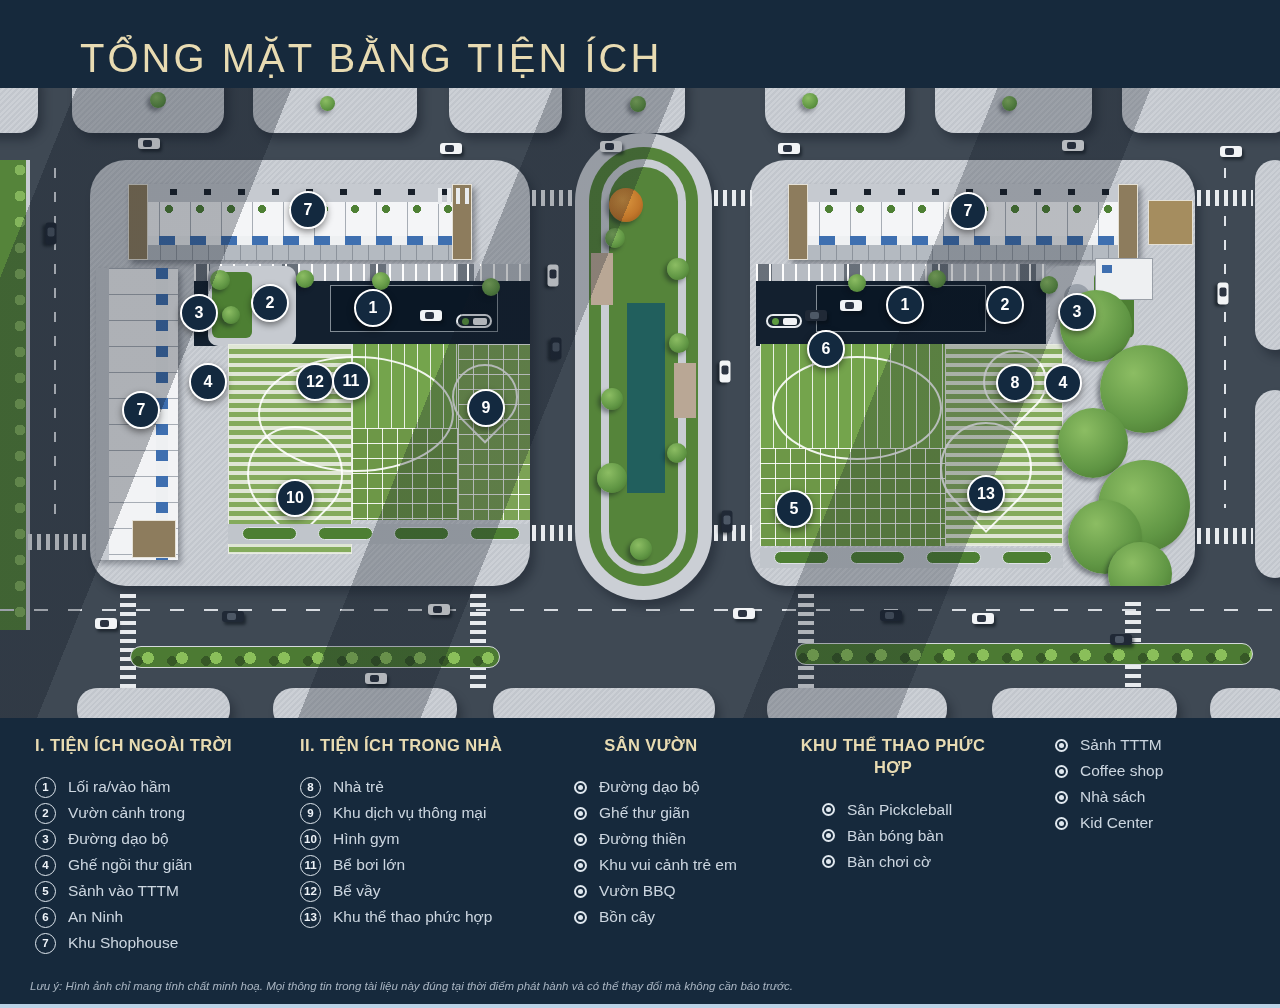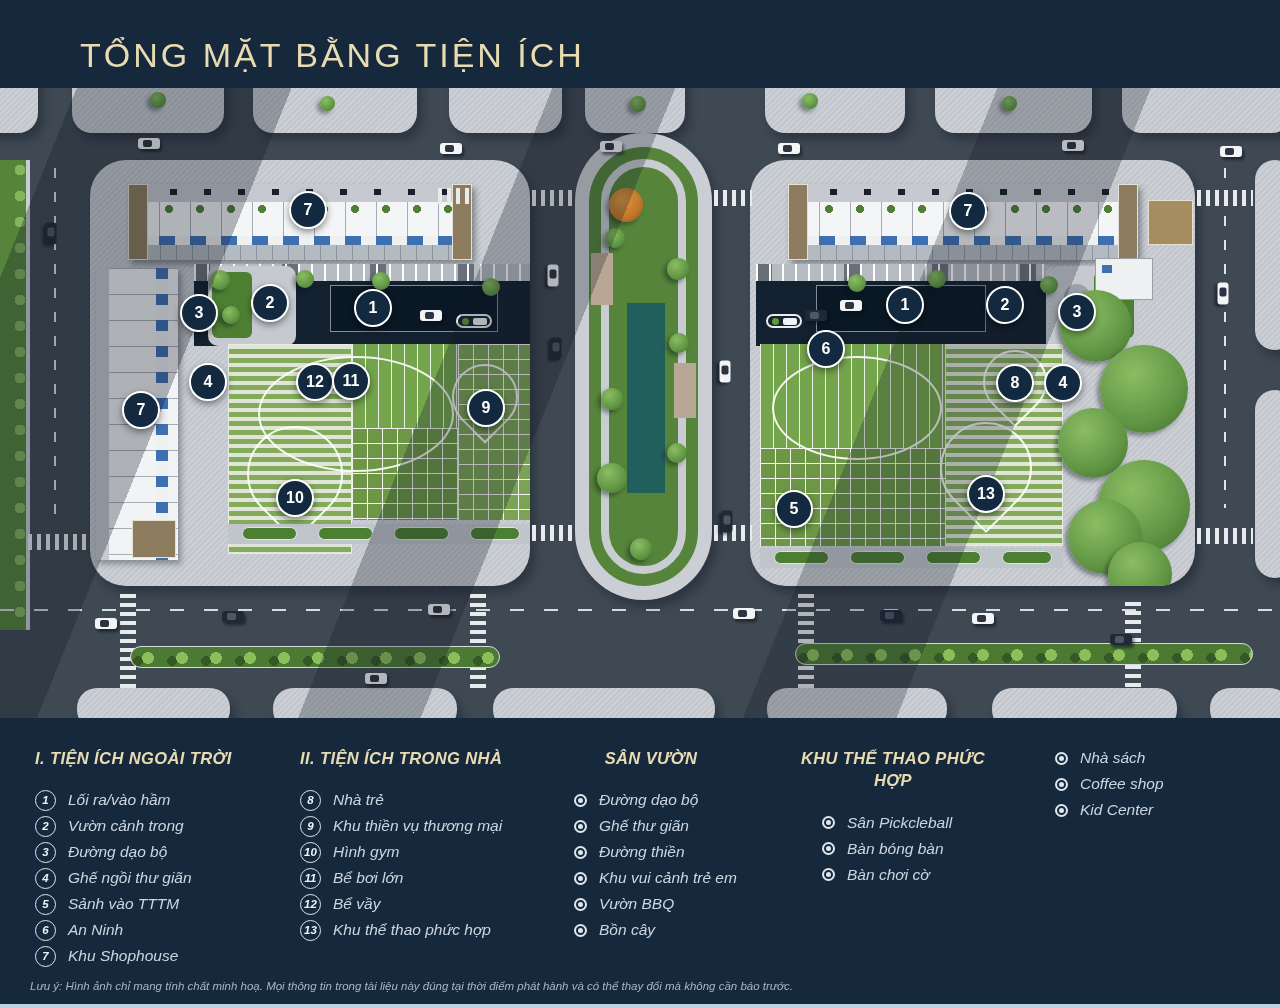--- a/index.html
+++ b/index.html
@@ -5,21 +5,21 @@
   :root{
     --background:#16293c; --gold:#e8dbb2; --text:#ccd6e0;
     --marker-fill:#13293f; --marker-border:#ffffff;
     --road:#3f4954; --block:#c9cdd3; --lawn:#74a44c; --pond:#215f5d;
   }
   *{box-sizing:border-box; margin:0; padding:0;}
   html,body{width:1280px;height:1008px;overflow:hidden;}
   body{background:var(--background); font-family:"Liberation Sans","DejaVu Sans",sans-serif; position:relative;}
 
   
-  .page-title{position:absolute;left:80px;top:36px;font-size:34px;font-weight:400;
+  .page-title{position:absolute;left:80px;top:36px;font-size:40px;font-weight:400;
     letter-spacing:3px;color:var(--gold);}
 
   
   #map{position:absolute;left:0;top:88px;width:1280px;height:630px;background:var(--road);overflow:hidden;}
   .blockc{position:absolute;background:var(--block);
     background-image:repeating-linear-gradient(135deg,rgba(255,255,255,.06) 0 2px,rgba(80,90,104,.06) 2px 4px);
     box-shadow:5px 7px 10px rgba(12,18,28,.35);}
   .tb{top:-24px;height:69px;border-radius:20px;}
   .bb{top:600px;height:42px;border-radius:20px;}
   .superblock{border-radius:36px;overflow:hidden;}
@@ -110,21 +110,21 @@
   #shadowlayer{position:absolute;inset:0;z-index:5;pointer-events:none;
     background:linear-gradient(112deg,rgba(16,24,36,0) 0 5%,rgba(16,24,36,.30) 5% 19%,rgba(16,24,36,0) 19% 36%,
       rgba(16,24,36,.28) 36% 44%,rgba(16,24,36,0) 44% 65%,rgba(16,24,36,.26) 65% 75%,rgba(16,24,36,0) 75%);}
   #markers{position:absolute;inset:0;z-index:10;}
   .marker{position:absolute;width:38px;height:38px;border-radius:50%;background:var(--marker-fill);
     border:2.5px solid var(--marker-border);color:#fff;font-weight:bold;font-size:16px;
     display:flex;align-items:center;justify-content:center;box-shadow:0 3px 7px rgba(0,0,0,.45);}
 
   
   #legend{position:absolute;left:0;top:718px;width:1280px;height:272px;background:var(--background);}
-  .leg-col{position:absolute;top:27px;font-style:italic;}
+  .leg-col{position:absolute;top:14px;}
   .leg-header{font-size:16.5px;font-weight:bold;letter-spacing:.4px;color:var(--gold);
     margin:2px 0 18px;line-height:1.35;}
   .leg-col.center .leg-header{text-align:center;}
   .leg-item{display:flex;align-items:center;gap:12px;height:26px;color:var(--text);font-size:15.5px;}
   .badge{flex:0 0 auto;width:21px;height:21px;border:1.5px solid #dfe7ee;border-radius:50%;
     display:flex;align-items:center;justify-content:center;font-size:11.5px;font-weight:bold;color:#eef3f8;}
   .bullet{flex:0 0 auto;width:13px;height:13px;border:2px solid #dfe7ee;border-radius:50%;position:relative;}
   .bullet::after{content:'';position:absolute;left:50%;top:50%;width:5px;height:5px;margin:-2.5px 0 0 -2.5px;
     border-radius:50%;background:#dfe7ee;}
 
@@ -386,21 +386,21 @@
   </div>
   <div class="leg-col" style="left:300px;width:260px;">
     <h3 class="leg-header">II. TIỆN ÍCH TRONG NHÀ</h3>
     <div class="leg-list">
         <div class="leg-item">
           <span class="badge">8</span>
           <span class="leg-label">Nhà trẻ</span>
         </div>
         <div class="leg-item">
           <span class="badge">9</span>
-          <span class="leg-label">Khu thiền vụ thương mại</span>
+          <span class="leg-label">Khu dịch vụ thông mại</span>
         </div>
         <div class="leg-item">
           <span class="badge">10</span>
           <span class="leg-label">Hình gym</span>
         </div>
         <div class="leg-item">
           <span class="badge">11</span>
           <span class="leg-label">Bể bơi lớn</span>
         </div>
         <div class="leg-item">
@@ -456,25 +456,29 @@
         <div class="leg-item">
           <span class="bullet"></span>
           <span class="leg-label">Bàn chơi cờ</span>
         </div>
       </div>
   </div>
   <div class="leg-col center" style="left:1015px;width:255px;">
     <div class="leg-list" style="padding-left:40px;">
         <div class="leg-item">
           <span class="bullet"></span>
+          <span class="leg-label">Sảnh TTTM</span>
+        </div>
+        <div class="leg-item">
+          <span class="bullet"></span>
+          <span class="leg-label">Coffee shop</span>
+        </div>
+        <div class="leg-item">
+          <span class="bullet"></span>
           <span class="leg-label">Nhà sách</span>
-        </div>
-        <div class="leg-item">
-          <span class="bullet"></span>
-          <span class="leg-label">Coffee shop</span>
         </div>
         <div class="leg-item">
           <span class="bullet"></span>
           <span class="leg-label">Kid Center</span>
         </div>
       </div>
   </div>
 </section>
 
 <p class="footer-note">Lưu ý: Hình ảnh chỉ mang tính chất minh hoạ. Mọi thông tin trong tài liệu này đúng tại thời điểm phát hành và có thể thay đổi mà không cần báo trước.</p>

